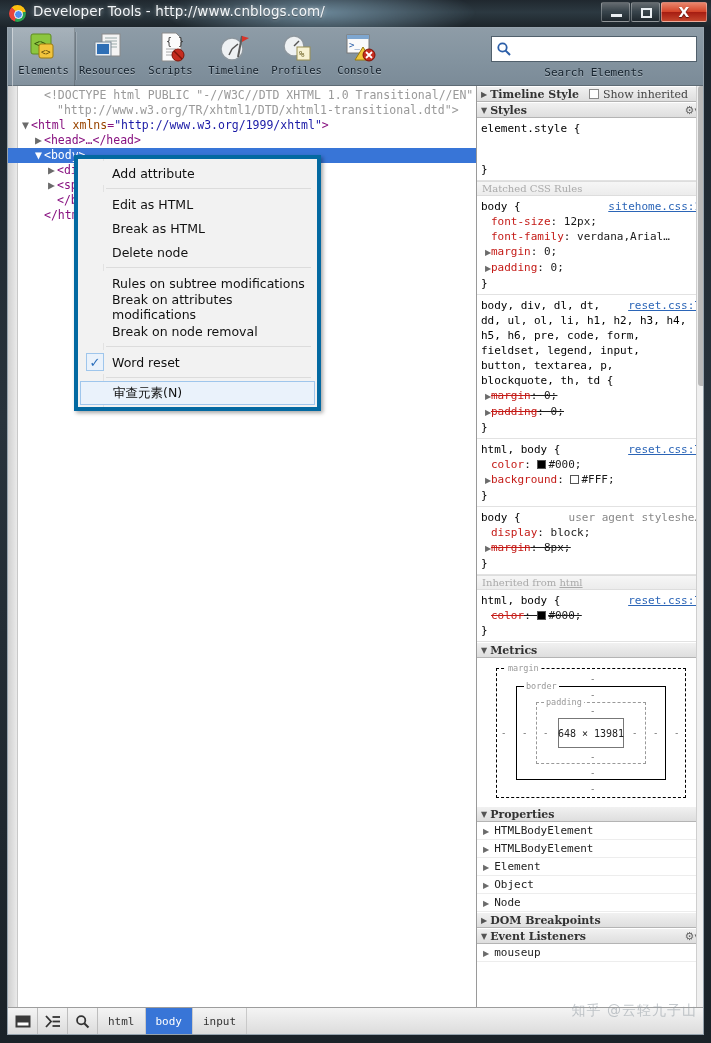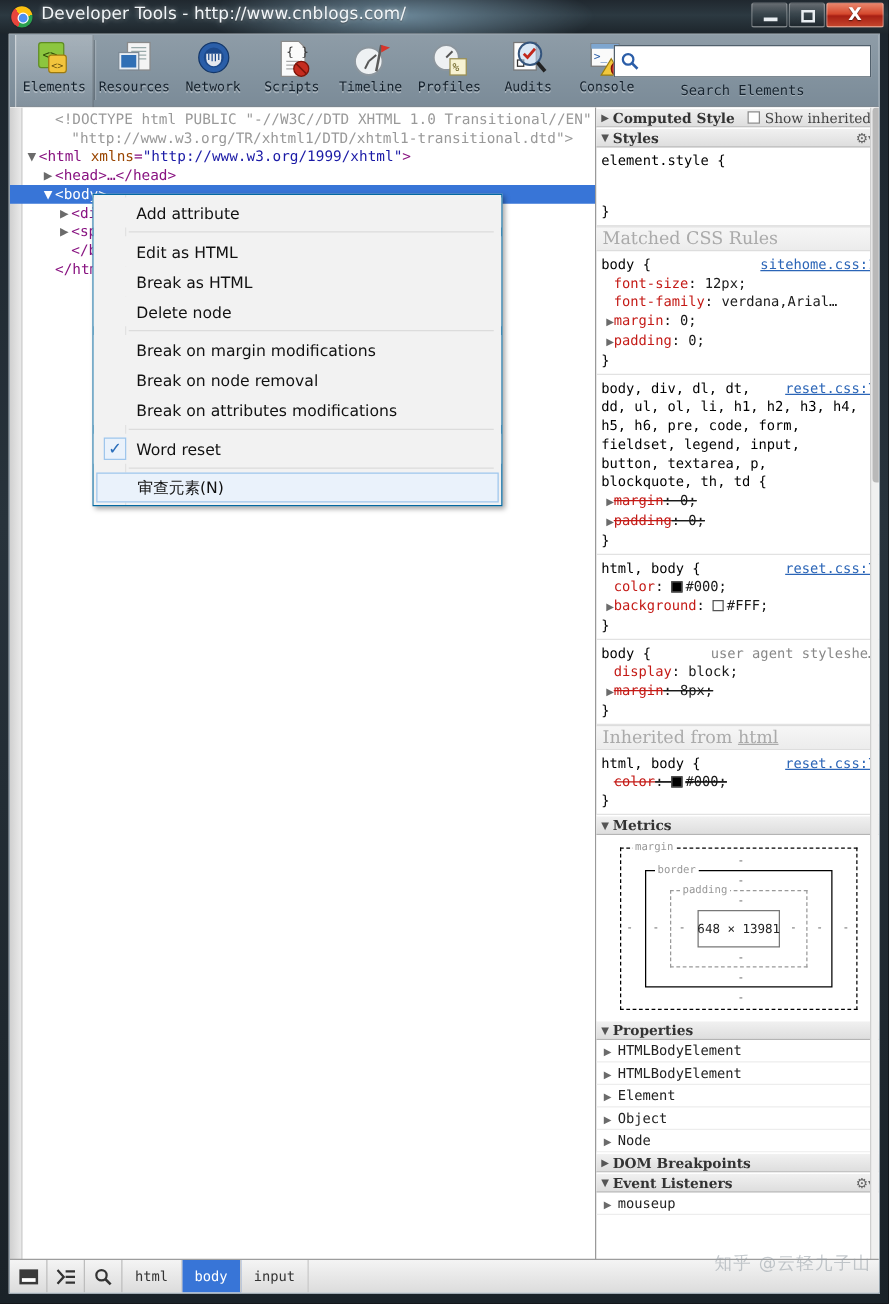--- a/index.html
+++ b/index.html
@@ -181,21 +181,21 @@
   .val { color:#1a1a1a; }
   .strike { text-decoration: line-through; }
   .strike .prop, .strike .val { text-decoration: line-through; }
   .arrowp { color:#6b6b6b; font-size:8px; display:inline-block; width:10px; padding-left:4px;
             font-family:"DejaVu Sans",sans-serif;}
   .srclink {
     position:absolute; right: 4px; color:#2b65b7; text-decoration:underline;
   }
   .subhdr {
     background: linear-gradient(180deg,#f6f6f6,#ececec);
-    color:#aaa; font-family:"DejaVu Serif", serif; font-size:14px;
+    color:#aaa; font-family:"DejaVu Serif", serif; font-size:10px;
     padding: 1px 5px; border-top:1px solid #ddd; border-bottom:1px solid #ddd;
   }
   .swatch { display:inline-block; width:9px; height:9px; border:1px solid #555; vertical-align:-1px; margin-right:2px;}
 
   
   .metrics-wrap { padding: 10px 0 8px 0; background:#fff; }
   .mbox { position: relative; margin: 0 auto; width: 190px; height: 130px;
           font-family:"DejaVu Sans Mono",monospace; font-size:8.5px; color:#888; }
   .mring { position:absolute; display:flex; align-items:center; justify-content:center;text-align:center; }
   .m-margin { left:0; top:0; width:190px; height:130px; border:1px dashed #000; }
@@ -242,22 +242,22 @@
   .sb-rest { flex:1; }
   .watermark {
     position:absolute; right: 6px; bottom: 14px;
     font-family:"DejaVu Sans", sans-serif; font-size:14px;
     color: rgba(150,158,166,.55); letter-spacing:1px; white-space:nowrap;
     pointer-events:none;
   }
 
   
   .ctx {
-    position:absolute; left: 74px; top: 155px; width: 328px;
-    background:#f2f2f2; border:1px solid #0369a1;
+    position:absolute; left: 74px; top: 155px; width: 247px;
+    background:#f2f2f2; border:4px solid #0369a1;
     box-shadow: 2px 2px 4px rgba(0,0,0,.35);
     font-family:"DejaVu Sans", sans-serif; font-size: 12.5px; color:#111;
     padding: 2px 0 0 0;
   }
   .ctx-gutter { position:absolute; left:0; top:0; width:26px; height:100%;
                 background:#f2f2f2; border-right:1px solid #e2e2e2; }
   .ctx-item {
     position:relative; height: 24px; display:flex; align-items:center;
     padding-left: 34px; background:#f2f2f2; z-index:2;
   }
@@ -318,34 +318,20 @@
                   <line x1="13" y1="13" x2="25" y2="13"></line>
                   <line x1="13" y1="16" x2="25" y2="16"></line>
                 </g>
                 <rect x="3" y="11" width="16" height="14" fill="#e8eef4" stroke="#7d8a96"></rect>
                 <rect x="5" y="13" width="12" height="10" fill="#2f6fb5"></rect>
               </svg></div>
             <div class="tb-label">Resources</div>
           </div>
           <div class="tb-item">
             <div class="tb-icon"><svg viewBox="0 0 32 32">
-                <circle cx="16" cy="15" r="12" fill="#2a5ea8" stroke="#13376a"></circle>
-                <circle cx="16" cy="15" r="8" fill="#1d4a8c"></circle>
-                <path d="M10 12h12v4a6 6 0 0 1-12 0z" fill="#e6e9ee"></path>
-                <g stroke="#1d4a8c" stroke-width="1">
-                  <line x1="12" y1="12" x2="12" y2="17"></line>
-                  <line x1="14.7" y1="12" x2="14.7" y2="18"></line>
-                  <line x1="17.3" y1="12" x2="17.3" y2="18"></line>
-                  <line x1="20" y1="12" x2="20" y2="17"></line>
-                </g>
-              </svg></div>
-            <div class="tb-label">Network</div>
-          </div>
-          <div class="tb-item">
-            <div class="tb-icon"><svg viewBox="0 0 32 32">
                 <path d="M7 2h14l5 5v23H7z" fill="#fbfbfb" stroke="#8a8a8a"></path>
                 <text x="11" y="14" font-size="10" font-family="monospace" fill="#333">{ }</text>
                 <g stroke="#aaa" stroke-width="1">
                   <line x1="11" y1="18" x2="21" y2="18"></line>
                   <line x1="11" y1="21" x2="21" y2="21"></line>
                   <line x1="11" y1="24" x2="18" y2="24"></line>
                 </g>
                 <circle cx="23" cy="24" r="6" fill="#c62c1f" stroke="#7d1409"></circle>
                 <line x1="19" y1="20" x2="27" y2="28" stroke="#7d1409" stroke-width="1.4"></line>
               </svg></div>
@@ -362,30 +348,20 @@
             <div class="tb-label">Timeline</div>
           </div>
           <div class="tb-item">
             <div class="tb-icon"><svg viewBox="0 0 32 32">
                 <circle cx="13" cy="15" r="10" fill="#eef1f3" stroke="#8c969e" stroke-width="1.5"></circle>
                 <line x1="13" y1="15" x2="18" y2="10" stroke="#555" stroke-width="1.5"></line>
                 <rect x="16" y="16" width="13" height="13" fill="#f7f2d2" stroke="#9a8f52"></rect>
                 <text x="18" y="26" font-size="9" font-family="monospace" fill="#6b6023">%</text>
               </svg></div>
             <div class="tb-label">Profiles</div>
-          </div>
-          <div class="tb-item">
-            <div class="tb-icon"><svg viewBox="0 0 32 32">
-                <rect x="4" y="3" width="18" height="22" fill="#fdfdfd" stroke="#777"></rect>
-                <rect x="7" y="17" width="5" height="5" fill="none" stroke="#333"></rect>
-                <circle cx="17" cy="12" r="9" fill="rgba(190,215,240,.55)" stroke="#35557d" stroke-width="1.6"></circle>
-                <path d="M12 12l3 3 6-7" fill="none" stroke="#c2281c" stroke-width="2.2"></path>
-                <line x1="23" y1="19" x2="29" y2="26" stroke="#222" stroke-width="3"></line>
-              </svg></div>
-            <div class="tb-label">Audits</div>
           </div>
           <div class="tb-item">
             <div class="tb-icon"><svg viewBox="0 0 32 32">
                 <rect x="3" y="4" width="22" height="18" fill="#fafafa" stroke="#777"></rect>
                 <rect x="3" y="4" width="22" height="4" fill="#7ea6cf"></rect>
                 <text x="5" y="17" font-size="9" font-family="monospace" fill="#2a5ea8">&gt;_</text>
                 <path d="M19 16l8 13H11z" fill="#f2c83c" stroke="#9a7c10"></path>
                 <circle cx="25" cy="24" r="6" fill="#c62c1f" stroke="#7d1409"></circle>
                 <path d="M22 21l6 6M28 21l-6 6" stroke="#fff" stroke-width="1.8"></path>
               </svg></div>
@@ -418,21 +394,21 @@
             <div class="dom-line" style="top: 92px; left: 40px;"><span class="tri">▶</span><span class="tok-tag">&lt;spa</span></div>
             <div class="dom-line" style="top: 107px; left: 40px;"><span class="tri"> </span><span class="tok-tag">&lt;/body</span></div>
             <div class="dom-line" style="top: 122px; left: 27px;"><span class="tri"> </span><span class="tok-tag">&lt;/html&gt;</span></div>
           </div>
       </div>
 
       <div class="side">
 
         <div class="sec-head">
           <span class="ar">▶</span>
-          <span>Computed Style</span>
+          <span>Timeline Style</span>
           <span class="cb"></span>
           <span class="sh-inh">Show inherited</span>
         </div>
 
         <div class="sec-head">
           <span class="ar">▼</span>
           <span>Styles</span>
           <span class="gear">⚙▾</span>
         </div>
 
@@ -596,27 +572,27 @@
           <span>Edit as HTML</span>
         </div>
         <div class="ctx-item">
           <span>Break as HTML</span>
         </div>
         <div class="ctx-item">
           <span>Delete node</span>
         </div>
         <div class="ctx-sep"></div>
         <div class="ctx-item">
-          <span>Break on margin modifications</span>
+          <span>Rules on subtree modifications</span>
+        </div>
+        <div class="ctx-item">
+          <span>Break on attributes modifications</span>
         </div>
         <div class="ctx-item">
           <span>Break on node removal</span>
-        </div>
-        <div class="ctx-item">
-          <span>Break on attributes modifications</span>
         </div>
         <div class="ctx-sep"></div>
         <div class="ctx-item">
           <span class="ctx-check">✓</span>
           <span>Word reset</span>
         </div>
         <div class="ctx-sep"></div>
         <div class="ctx-item last">
           <span>审查元素(N)</span>
         </div>

